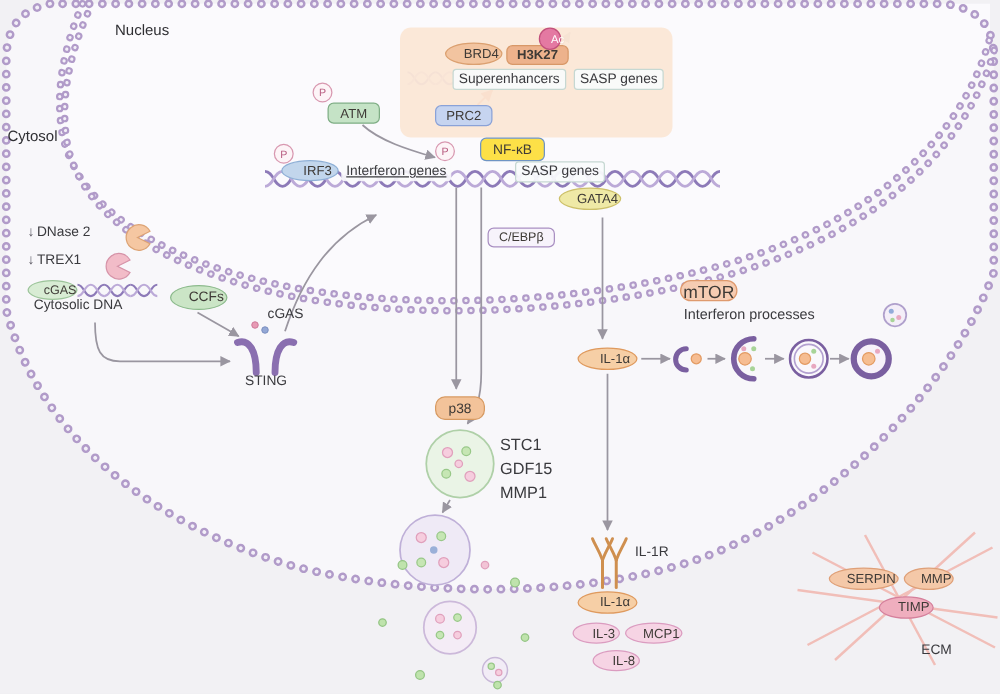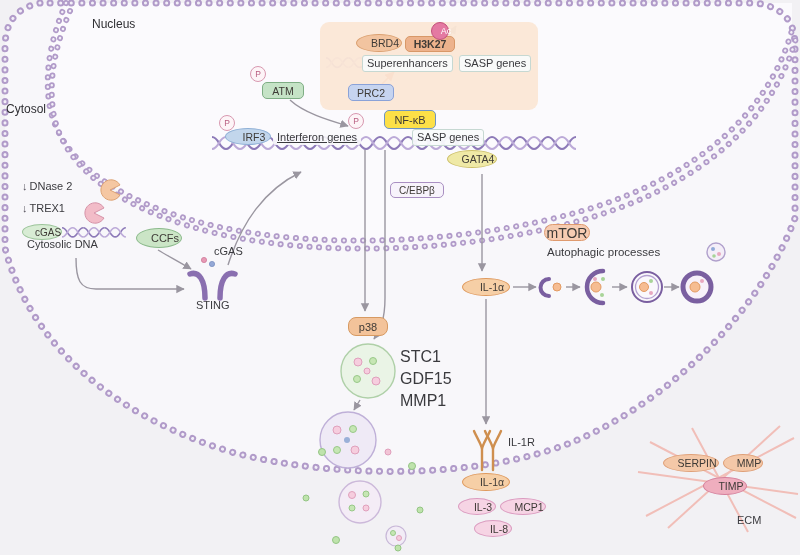--- a/index.html
+++ b/index.html
@@ -12,21 +12,21 @@
         font-size:10.5px;color:#3e3a36;border:1px solid;box-sizing:border-box;white-space:nowrap;}
   .ellipse{border-radius:50%;padding-left:12px;}
   .rrect{border-radius:5px;}
   .pcircle{position:absolute;width:14px;height:14px;border-radius:50%;background:#fdf4f7;
            border:1px solid #d898b0;color:#b85c80;font-size:8.5px;display:flex;
            align-items:center;justify-content:center;}
   .genebox{position:absolute;font-size:11px;color:#3a3a3e;background:rgba(249,251,252,0.92);
            border:1px solid #c6d8d2;border-radius:3px;padding:2px 4px;line-height:1;white-space:nowrap;}
   .plain{background:rgba(249,250,252,0.9);border:none;text-decoration:underline;}
   .box-orange{position:absolute;background:#fbe7d6;border-radius:9px;opacity:0.95;}
-  .factor-col{position:absolute;display:flex;flex-direction:column;gap:4px;font-size:16px;color:#3a3a3e;}
+  .factor-col{position:absolute;display:flex;flex-direction:column;gap:4px;font-size:13px;color:#3a3a3e;}
   .downrow{position:absolute;display:flex;align-items:center;gap:2px;font-size:11px;color:#3a3a3e;}
   .downrow .arr{font-size:11px;color:#55525c;}
 </style>
 </head>
 <body>
 
 <div id="stage">
 
   <svg class="layer" width="800" height="555" viewBox="0 0 800 555">
     <defs>
@@ -228,21 +228,21 @@
 
   <div class="pill rrect" style="left:348px;top:317px;width:40px;height:19px;background:#f3c39a;border-color:#d79a62;font-size:11px;border-radius:8px;">p38</div>
   <div class="factor-col" style="left:400px;top:348px;">
     <span>STC1</span>
     <span>GDF15</span>
     <span>MMP1</span>
   </div>
 
   <div class="pill ellipse" style="left:462px;top:278px;width:48px;height:18px;background:#f6cfa6;border-color:#df9a5e;">IL-1α</div>
   <div class="pill rrect" style="left:544px;top:224px;width:46px;height:17px;background:#f6ccb2;border-color:#df9a6e;border-radius:9px;font-size:14px;">mTOR</div>
-  <div class="lbl" style="left:547px;top:247px;font-size:11.5px;">Autophagic processes</div>
+  <div class="lbl" style="left:547px;top:247px;font-size:11.5px;">Interferon processes</div>
 
   <div class="lbl" style="left:508px;top:437px;">IL-1R</div>
   <div class="pill ellipse" style="left:462px;top:473px;width:48px;height:18px;background:#f6cfa6;border-color:#df9a5e;">IL-1α</div>
   <div class="pill ellipse" style="left:458px;top:498px;width:38px;height:17px;background:#f6d4e4;border-color:#db9cc0;">IL-3</div>
   <div class="pill ellipse" style="left:500px;top:498px;width:46px;height:17px;background:#f6d4e4;border-color:#db9cc0;">MCP1</div>
   <div class="pill ellipse" style="left:474px;top:520px;width:38px;height:17px;background:#f6d4e4;border-color:#db9cc0;">IL-8</div>
 
   <div class="pill ellipse" style="left:663px;top:454px;width:56px;height:18px;background:#f4c8a8;border-color:#dfa078;">SERPIN</div>
   <div class="pill ellipse" style="left:723px;top:454px;width:40px;height:18px;background:#f4c8a8;border-color:#dfa078;">MMP</div>
   <div class="pill ellipse" style="left:703px;top:477px;width:44px;height:18px;background:#efaebe;border-color:#d5809c;">TIMP</div>

